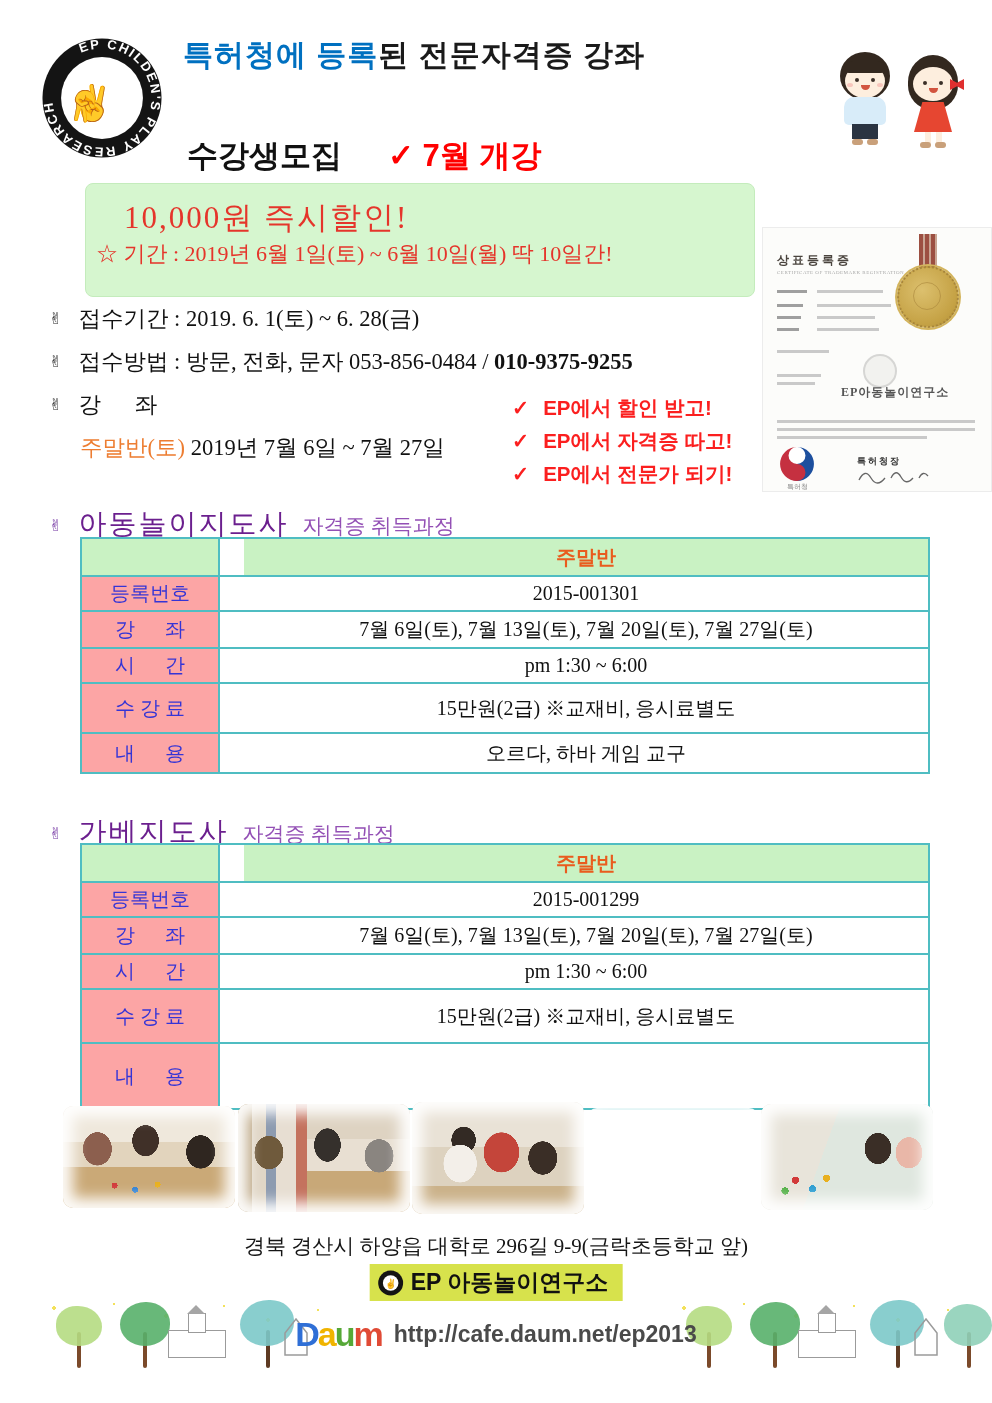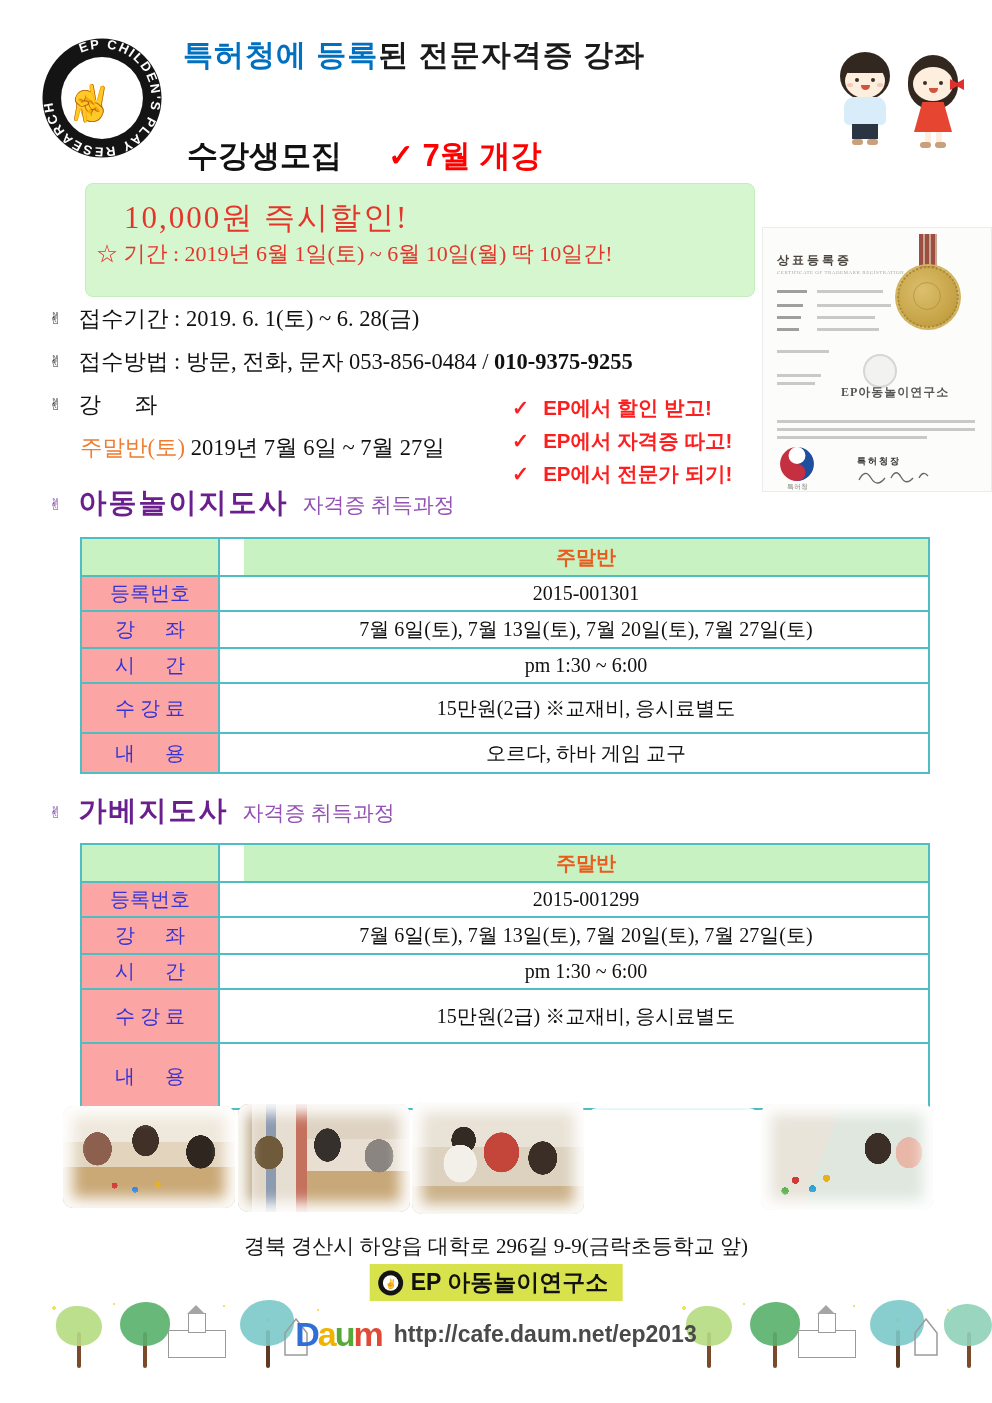--- a/index.html
+++ b/index.html
@@ -79,21 +79,21 @@
   .cert-org{position:absolute;left:78px;top:156px;font-size:12px;font-weight:bold;color:#555;letter-spacing:1px;}
   .kipo{position:absolute;left:16px;top:218px;width:36px;height:36px;}
   .kipo-label{position:absolute;left:24px;top:254px;font-size:7px;color:#888;}
   .comm{position:absolute;left:94px;top:227px;font-size:9px;font-weight:bold;color:#333;letter-spacing:2px;}
   .sig{position:absolute;left:92px;top:238px;}
 
   
   .section{position:absolute;left:49px;display:flex;align-items:baseline;white-space:pre;}
   .s1{top:484px;} .s2{top:792px;}
   .section .blt{color:#7030a0;}
-  .sec-bold{font-weight:bold;font-size:28px;color:#6b1f8e;letter-spacing:2px;margin-right:14px;}
+  .sec-bold{font-weight:normal;font-size:28px;color:#6b1f8e;letter-spacing:2px;margin-right:14px;margin-top:21px;}
   .sec-rest{font-size:21px;color:#9350b5;}
 
   
   .tbl{position:absolute;left:80px;width:846px;border:2px solid #4FBDC2;background:#fff;}
   .t1{top:537px;} .t2{top:843px;}
   .row{display:flex;border-top:2px solid #4FBDC2;gap:24px;}
   .row:first-child{border-top:none;}
   .lc{width:136px;border-right:2px solid #4FBDC2;background:#fca5a5;color:#3434D6;
       font-size:20px;display:flex;align-items:center;justify-content:center;white-space:pre;}
   .vc{flex:1;display:flex;align-items:center;justify-content:center;font-size:20px;color:#101010;white-space:pre;}

